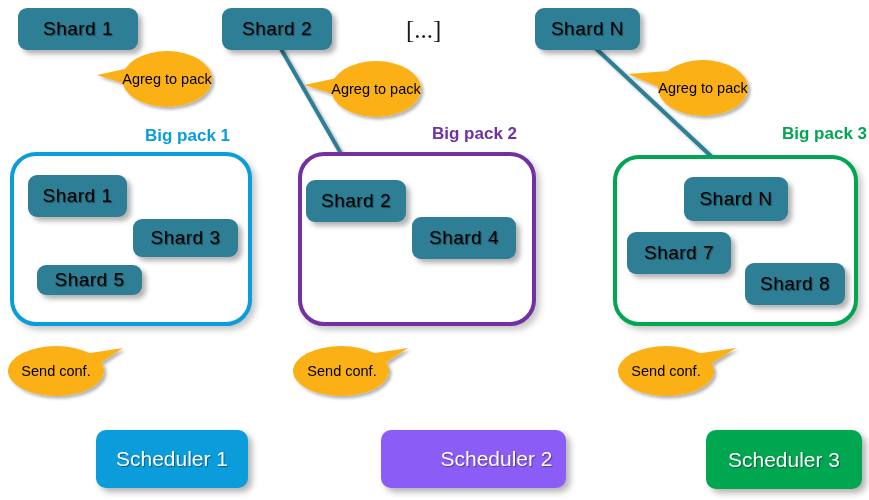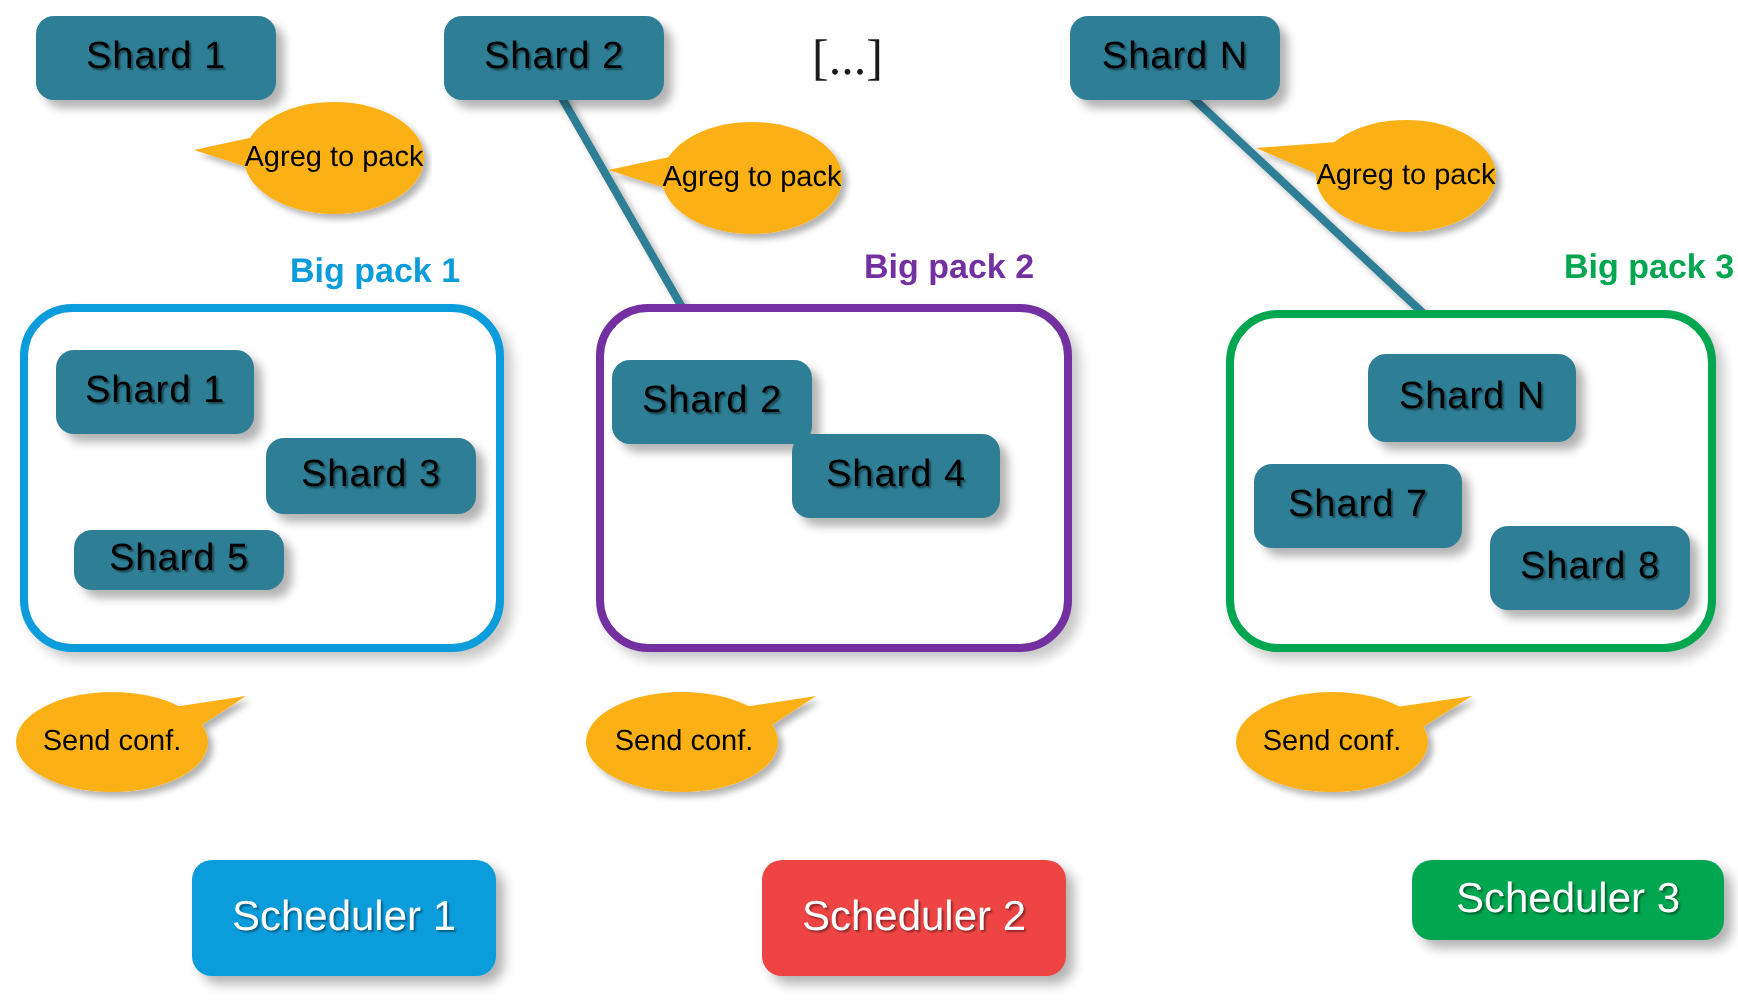--- a/index.html
+++ b/index.html
@@ -145,21 +145,21 @@
   <div class="pack-title" style="left:145px; top:126px; color:#0B9CDB;">Big pack 1</div>
 
   <div class="shard" style="left:28px; top:175px; width:99px; height:42px;">Shard  1</div>
   <div class="shard" style="left:133px; top:219px; width:105px; height:38px;">Shard 3</div>
   <div class="shard" style="left:37px; top:265px; width:105px; height:30px;">Shard 5</div>
 
   <div class="pack" style="left:298px; top:152px; width:238px; height:174px; border-color:#7230A0;"></div>
   <div class="pack-title" style="left:432px; top:124px; color:#7230A0;">Big pack 2</div>
 
   <div class="shard" style="left:306px; top:180px; width:100px; height:42px;">Shard 2</div>
-  <div class="shard" style="left:396px; top:217px; width:104px; height:42px;">Shard  4</div>
+  <div class="shard" style="left:412px; top:217px; width:104px; height:42px;">Shard  4</div>
 
   <div class="pack" style="left:613px; top:155px; width:245px; height:171px; border-color:#00A650;"></div>
   <div class="pack-title" style="left:752px; top:124px; color:#00A650;margin-left:30px;">Big pack 3</div>
 
   <div class="shard" style="left:684px; top:177px; width:104px; height:44px;">Shard N</div>
   <div class="shard" style="left:627px; top:232px; width:104px; height:42px;">Shard 7</div>
   <div class="shard" style="left:745px; top:263px; width:100px; height:42px;">Shard 8</div>
 
   <div class="shard" style="left:18px; top:8px; width:120px; height:42px;">Shard  1</div>
   <div class="shard" style="left:222px; top:8px; width:110px; height:42px;">Shard  2</div>
@@ -257,16 +257,16 @@
     <div class="bubble-text" style="left:12px; top:3px; width:92px; height:46px;">Send conf.</div>
   </div>
 
   <svg class="arrows" viewBox="0 0 869 500">
     <line x1="126" y1="326" x2="126" y2="423" stroke="#0B9CDB" stroke-width="5" marker-end="url(#ah-blue)" filter="url(#softshadow)"></line>
     <line x1="412" y1="326" x2="412" y2="423" stroke="#7230A0" stroke-width="5" marker-end="url(#ah-purple)" filter="url(#softshadow)"></line>
     <line x1="738" y1="326" x2="738" y2="423" stroke="#00A650" stroke-width="5" marker-end="url(#ah-green)" filter="url(#softshadow)"></line>
   </svg>
 
   <div class="scheduler" style="left:50px; top:430px; width:152px; height:58px; background:#0B9CDB;">Scheduler 1</div>
-  <div class="scheduler" style="left:335px; top:430px; width:152px; height:58px; background:#ef4444;">Scheduler 2</div>
-  <div class="scheduler" style="left:660px; top:430px; width:156px; height:40px; background:#00A650;">Scheduler 3</div>
+  <div class="scheduler" style="left:335px; top:430px; width:139px; height:58px; background:#8b5cf6;padding-left:46px;">Scheduler 2</div>
+  <div class="scheduler" style="left:660px; top:430px; width:156px; height:59px; background:#00A650;">Scheduler 3</div>
 
 </div>
 
 </body></html>

